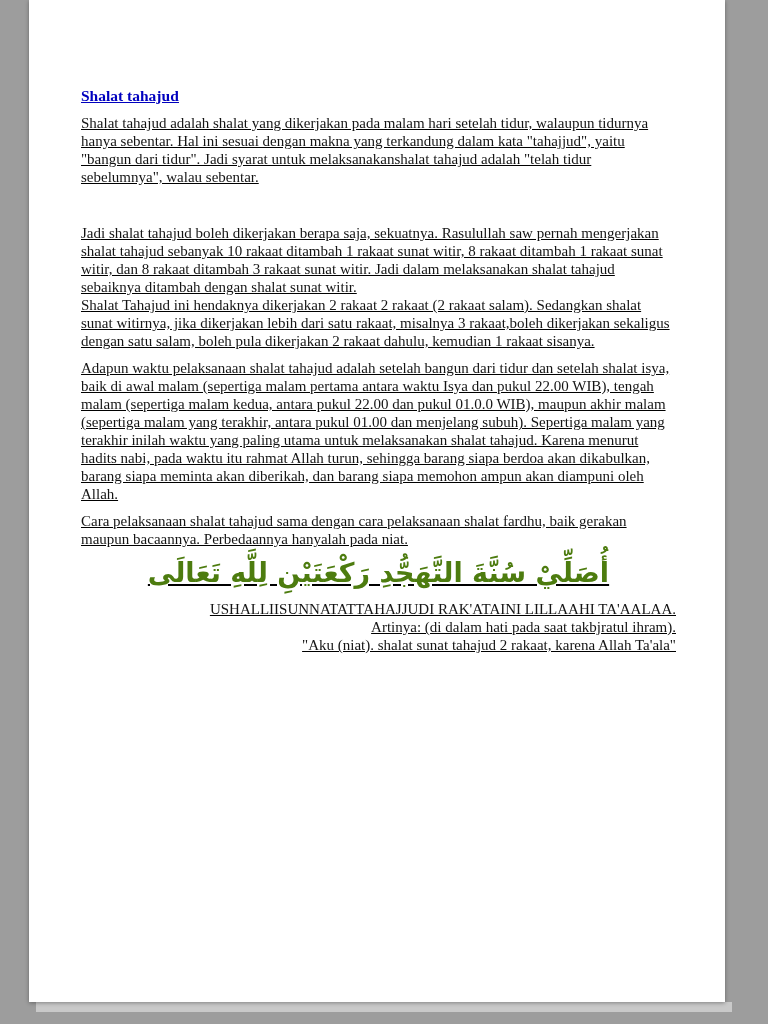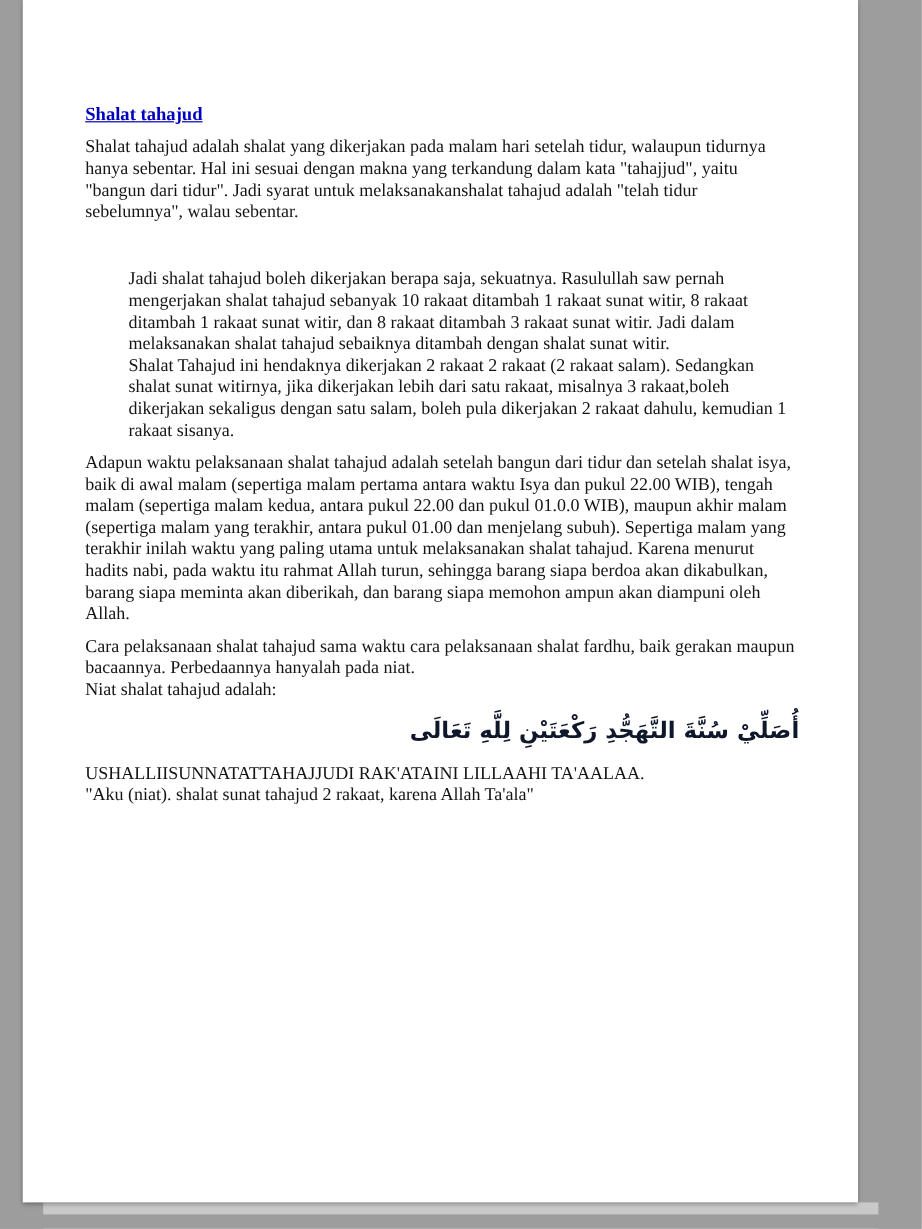--- a/index.html
+++ b/index.html
@@ -30,64 +30,65 @@
   .page-gap {
     position: absolute;
     left: 36px;
     top: 1002px;
     width: 696px;
     height: 10px;
     background: #c9c9c9;
   }
   .page {
     position: absolute;
-    left: 19px;
+    left: 29px;
     top: 0;
     width: 696px;
     height: 1002px;
     background: #ffffff;
     box-sizing: border-box;
     padding: 0 49px 0 52px;
     box-shadow: 0 1px 4px rgba(0,0,0,0.35);
+    text-decoration: underline;
   }
   .title {
     margin: 86px 0 0 0;
     font-size: 15.5px;
     line-height: 19px;
     font-weight: bold;
     color: #0000bf;
     text-decoration: underline;
   }
   .block {
     margin-top: 9px;
   }
   .title + .block {
   }
   #block-rakaat {
     margin-top: 38px;
-    margin-left: 36px;
   }
   .block p {
     margin: 0;
     font-size: 15px;
     line-height: 18px;
     color: #141414;
   }
   .arabic {
     font-family: "DejaVu Sans", sans-serif;
-    font-size: 19px;
+    font-size: 27px;
     line-height: 42px;
     font-weight: bold;
-    color: #0f172a;
+    color: #4d7c0f;
     direction: rtl;
-    text-align: right;
+    text-align: center;
     margin: 4px 0 0 0;
   }
   #block-translit {
     margin-top: 6px;
+    text-align: right;
   }
 </style>
 </head>
 <body>
 
 <div class="viewer">
   <div class="gutter gutter-left"></div>
   <div class="gutter gutter-right"></div>
   <div class="page-gap"></div>
 
@@ -102,27 +103,27 @@
     <div class="block" id="block-rakaat">
       <p>Jadi shalat tahajud boleh dikerjakan berapa saja, sekuatnya. Rasulullah saw pernah mengerjakan shalat tahajud sebanyak 10 rakaat ditambah 1 rakaat sunat witir, 8 rakaat ditambah 1 rakaat sunat witir, dan 8 rakaat ditambah 3 rakaat sunat witir. Jadi dalam melaksanakan shalat tahajud sebaiknya ditambah dengan shalat sunat witir.</p>
       <p>Shalat Tahajud ini hendaknya dikerjakan 2 rakaat 2 rakaat (2 rakaat salam). Sedangkan shalat sunat witirnya, jika dikerjakan lebih dari satu rakaat, misalnya 3 rakaat,boleh dikerjakan sekaligus dengan satu salam, boleh pula dikerjakan 2 rakaat dahulu, kemudian 1 rakaat sisanya.</p>
     </div>
 
     <div class="block" id="block-waktu">
       <p>Adapun waktu pelaksanaan shalat tahajud adalah setelah bangun dari tidur dan setelah shalat isya, baik di awal malam (sepertiga malam pertama antara waktu Isya dan pukul 22.00 WIB), tengah malam (sepertiga malam kedua, antara pukul 22.00 dan pukul 01.0.0 WIB), maupun akhir malam (sepertiga malam yang terakhir, antara pukul 01.00 dan menjelang subuh). Sepertiga malam yang terakhir inilah waktu yang paling utama untuk melaksanakan shalat tahajud. Karena menurut hadits nabi, pada waktu itu rahmat Allah turun, sehingga barang siapa berdoa akan dikabulkan, barang siapa meminta akan diberikah, dan barang siapa memohon ampun akan diampuni oleh Allah.</p>
     </div>
 
     <div class="block" id="block-cara">
-      <p>Cara pelaksanaan shalat tahajud sama waktu cara pelaksanaan shalat fardhu, baik gerakan maupun bacaannya. Perbedaannya hanyalah pada niat.</p>
-      <p>Niat shalat tahajud adalah:</p>
+      <p>Cara pelaksanaan shalat tahajud sama dengan cara pelaksanaan shalat fardhu, baik gerakan maupun bacaannya. Perbedaannya hanyalah pada niat.</p>
     </div>
 
     <div class="arabic" dir="rtl">أُصَلِّيْ سُنَّةَ التَّهَجُّدِ رَكْعَتَيْنِ لِلَّهِ تَعَالَى</div>
 
     <div class="block" id="block-translit">
       <p>USHALLIISUNNATATTAHAJJUDI RAK'ATAINI LILLAAHI TA'AALAA.</p>
+      <p>Artinya: (di dalam hati pada saat takbjratul ihram).</p>
       <p>"Aku (niat). shalat sunat tahajud 2 rakaat, karena Allah Ta'ala"</p>
     </div>
 
 
 
   </div>
 </div>
 
 </body></html>

